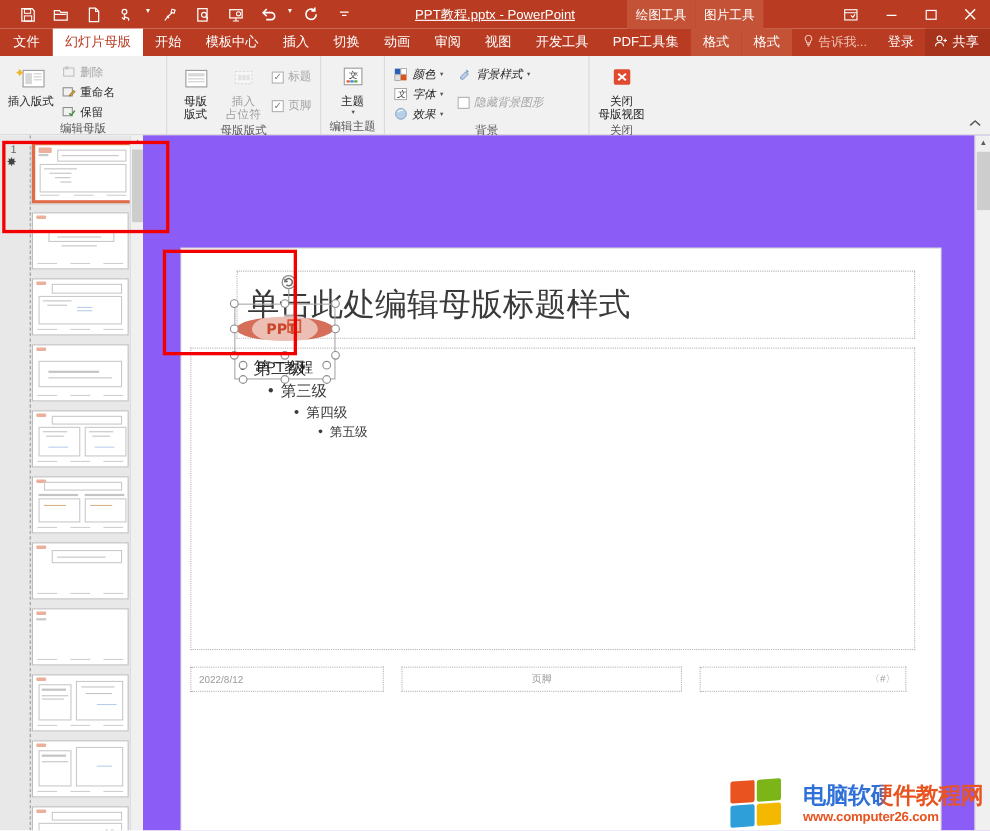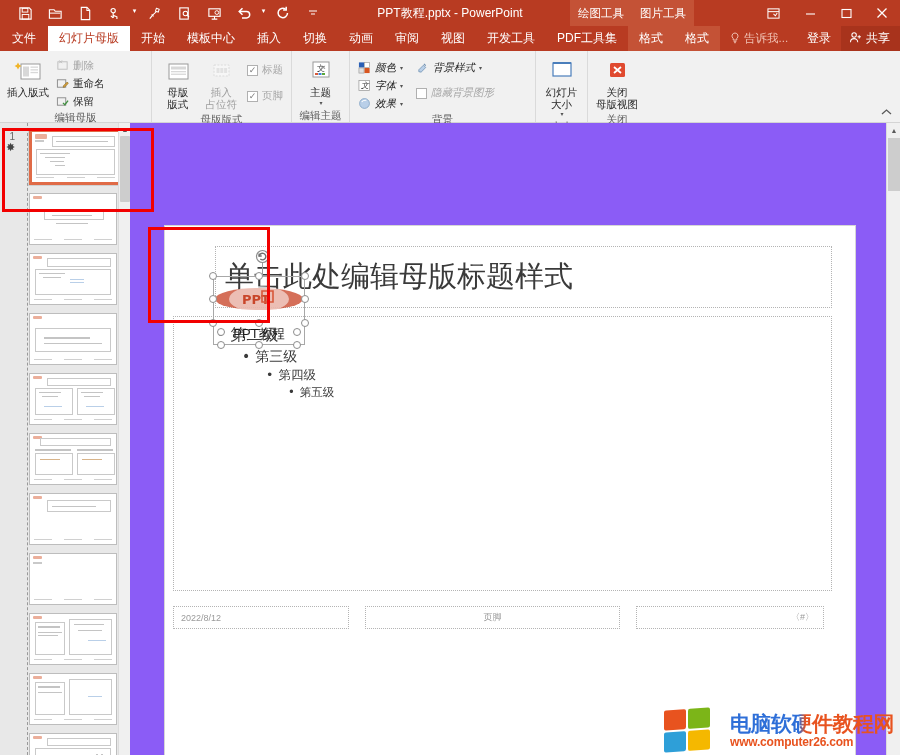--- a/index.html
+++ b/index.html
@@ -41,20 +41,21 @@
     color: #ffffff; font-size: 7px; line-height: 14px;
     padding-bottom: 6px;
     cursor: pointer;
   }
   .win-title {
     position: absolute;
     left: 0; right: 0; top: 0; height: 26px;
     display: flex; align-items: center; justify-content: center;
     color: #ffffff; font-size: 12px;
     pointer-events: none;
+    text-decoration: underline;
   }
   .win-ctl-group {
     position: absolute; right: 0; top: 0;
     height: 26px; display: flex; align-items: center;
   }
   .win-ctl {
     width: 36px; height: 26px;
     display: flex; align-items: center; justify-content: center;
     color: #ffffff; font-size: 12px;
     cursor: pointer;
@@ -728,36 +729,20 @@
           </div>
           <div class="chkrow" style="margin-top:8px;">
             <span class="chkbox"></span>
             <span>隐藏背景图形</span>
           </div>
         </div>
       </div>
       <div class="rgroup-label">背景</div>
     </div>
 
-    <div class="rgroup" style="width:52px;">
-      <div class="rgroup-body" style="justify-content:center;">
-        <div class="bigbtn">
-          <span class="ic">
-            <svg width="30" height="26" viewBox="0 0 30 26">
-              <rect x="6" y="4" width="18" height="13" fill="#fff" stroke="#4a7ebb" stroke-width="1.2"></rect>
-              <path d="M6 4h18" stroke="#4a7ebb" stroke-width="2"></path>
-            </svg>
-          </span>
-          <span class="lbl">幻灯片
-大小</span>
-          <span class="caret-sm">▾</span>
-        </div>
-      </div>
-      <div class="rgroup-label">大小</div>
-    </div>
 
     <div class="rgroup" style="width:58px;border-right:none;">
       <div class="rgroup-body" style="justify-content:center;">
         <div class="bigbtn">
           <span class="ic">
             <svg width="26" height="24" viewBox="0 0 26 24">
               <rect x="6" y="3" width="15" height="14" rx="1.5" fill="#e04a2f"></rect>
               <path d="M10 7l7 6M17 7l-7 6" stroke="#fff" stroke-width="1.8"></path>
             </svg>
           </span>

